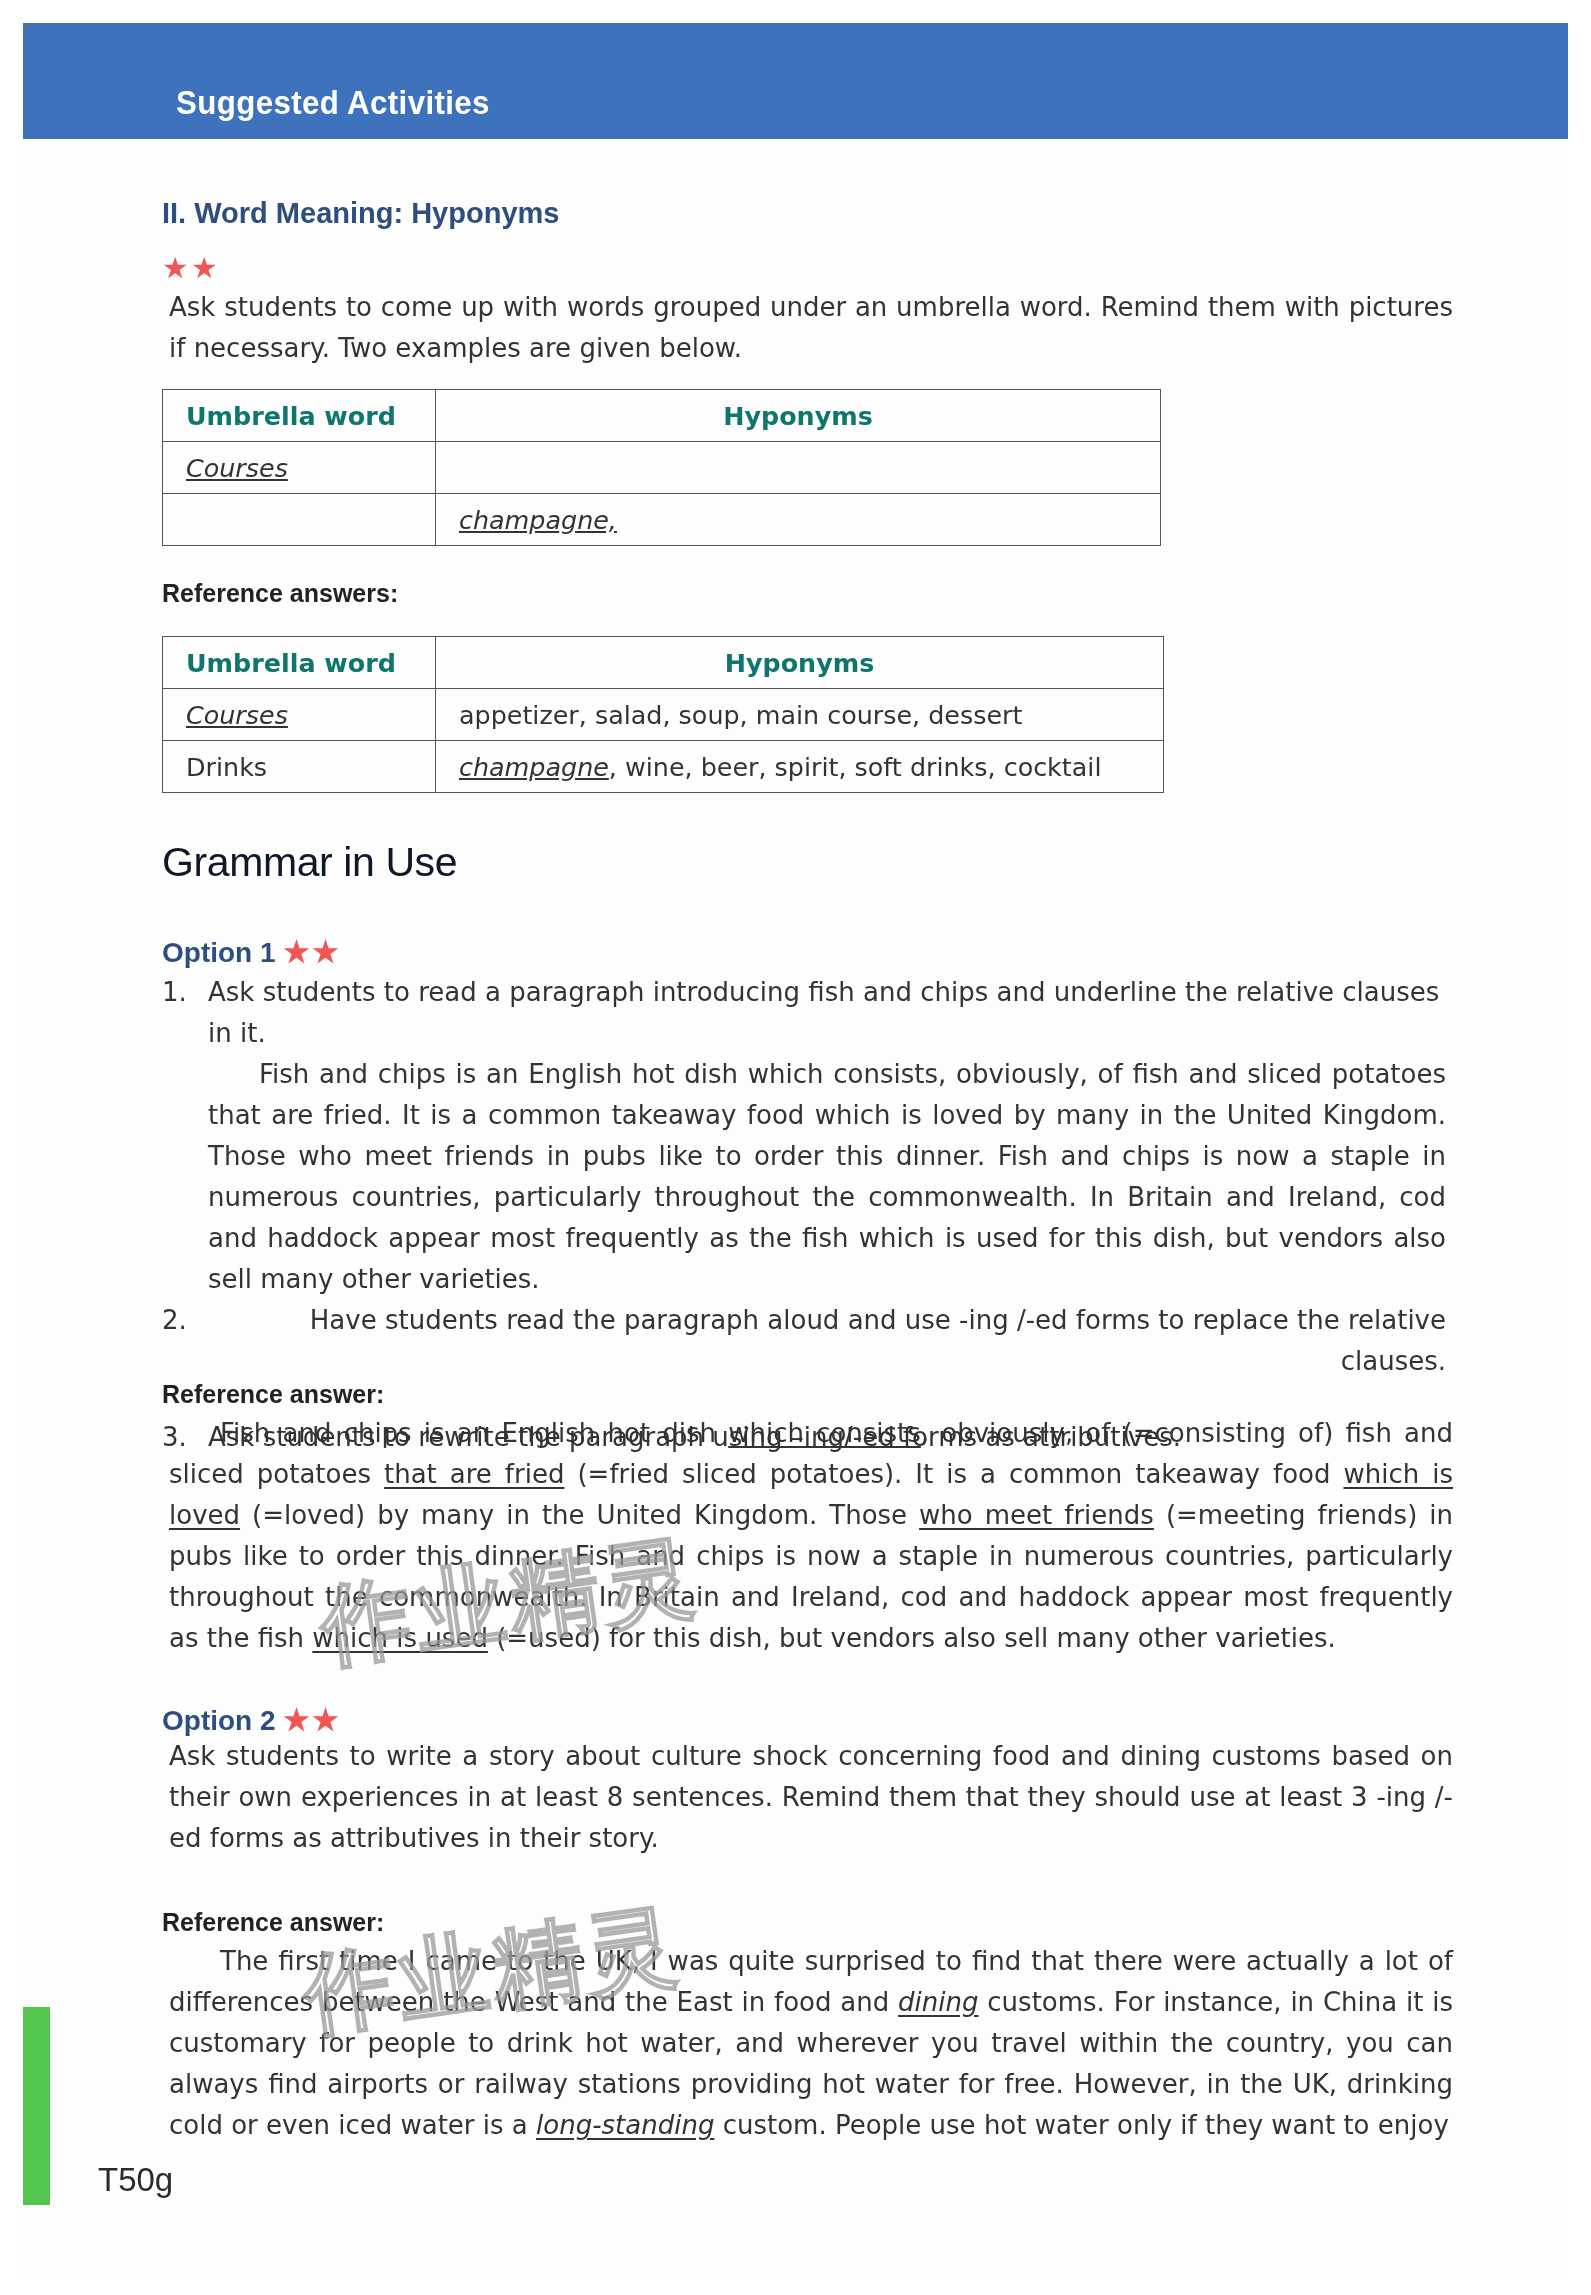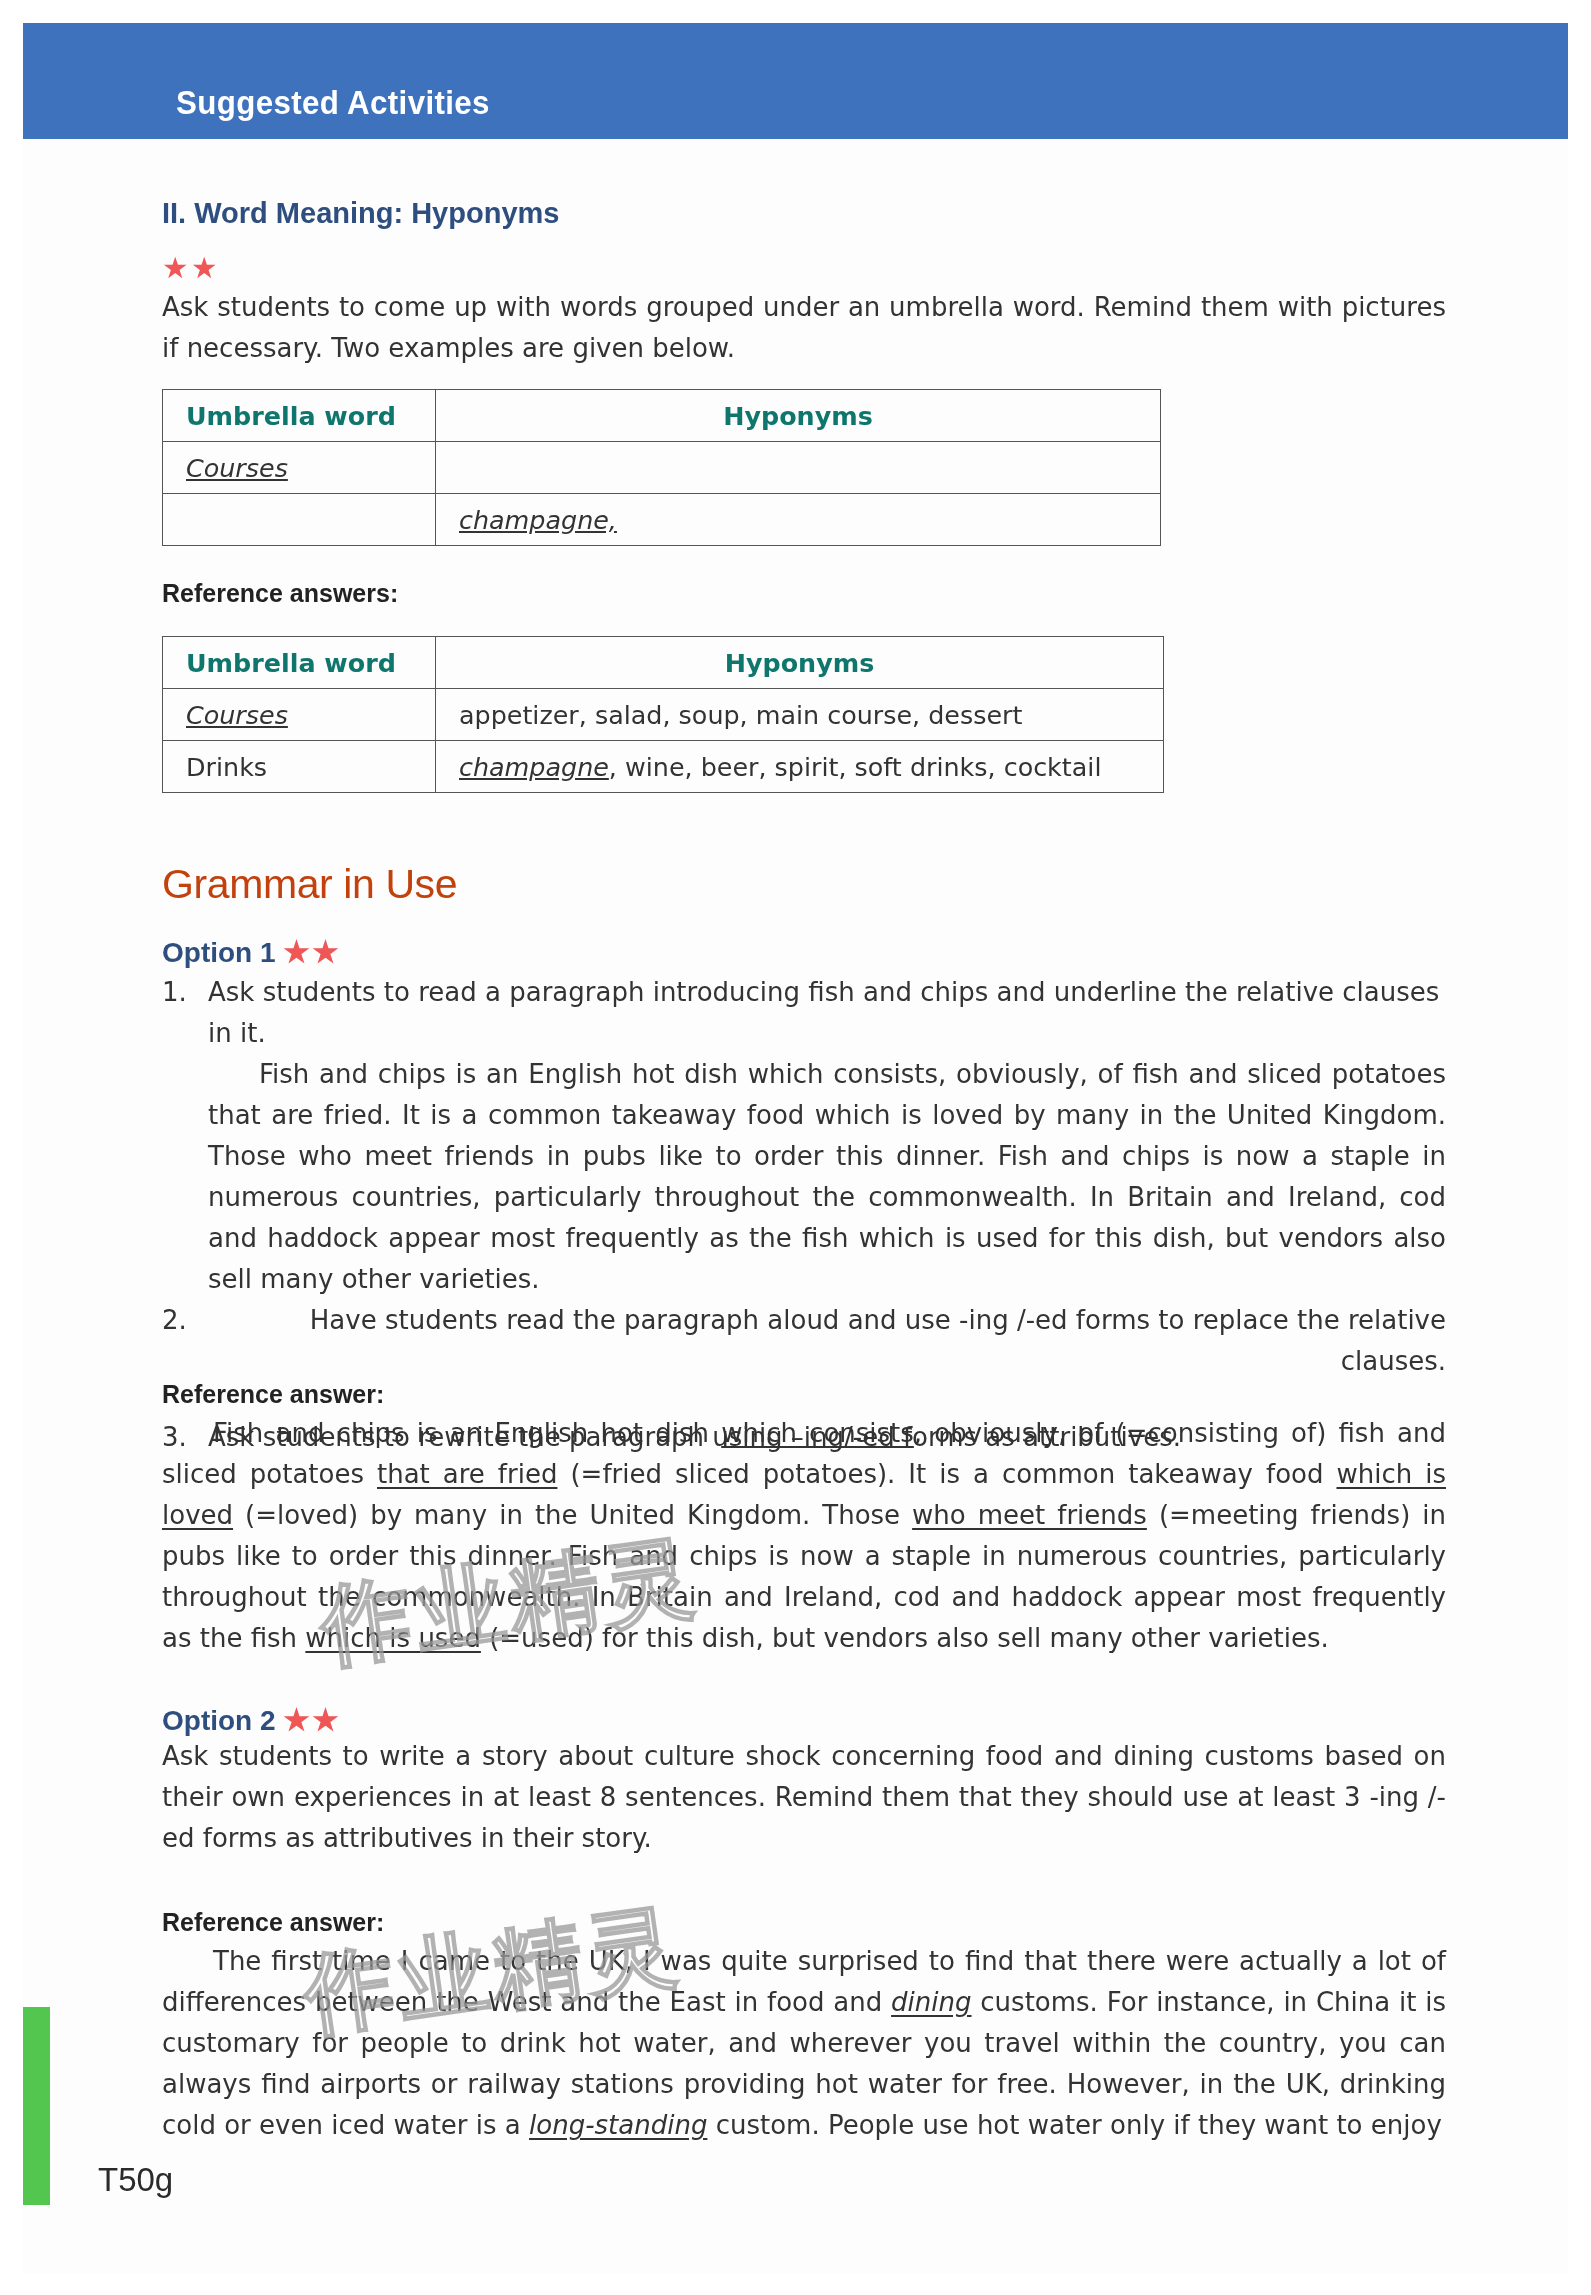--- a/index.html
+++ b/index.html
@@ -27,42 +27,43 @@
   .section-heading {
     position: absolute; left: 0; top: 197px;
     font-family: "Liberation Sans", sans-serif; font-weight: bold;
     font-size: 29px; color: #2d4e7e;
   }
   .stars { color: #ef5656; letter-spacing: 2.5px; }
   .stars-line { position: absolute; left: 0; top: 254px; font-size: 29.5px; line-height: 1; }
   .p {
     font-size: 26px; line-height: 41px; color: #333;
     text-align: justify;
+    margin-left: 7px;
   }
   .intro { position: absolute; left: 0; top: 287px; width: 1284px; }
   table.hyp {
     position: absolute; left: 0; border-collapse: collapse;
     font-size: 25.4px; color: #333; background: transparent;
   }
   table.hyp td, table.hyp th {
     border: 1.6px solid #555; height: 51px; padding: 0 0 0 23px; text-align: left;
   }
   table.hyp th { font-weight: bold; color: #0f766e; }
   table.hyp th.center { text-align: center; padding: 0; }
   table.hyp .col1 { width: 249px; }
   .it { font-style: italic; text-decoration: underline; }
   .t1 { top: 389px; width: 999px; }
   .t2 { top: 636px; width: 1002px; }
   .subhead {
     position: absolute; left: 0; font-family: "Liberation Sans", sans-serif;
     font-weight: bold; font-size: 25px; color: #222;
   }
   .grammar-title {
-    position: absolute; left: 0; top: 861px;
-    font-family: "Liberation Sans", sans-serif; font-size: 41px; color: #c2410c;
+    position: absolute; left: 0; top: 839px;
+    font-family: "Liberation Sans", sans-serif; font-size: 41px; color: #0f172a;
     letter-spacing: -0.4px;
   }
   .option-title {
     position: absolute; left: 0;
     font-family: "Liberation Sans", sans-serif; font-weight: bold; font-size: 28px; color: #2d4e7e;
   }
   .option-title .stars { font-size: 29.5px; }
   ol.steps { position: absolute; left: 0; top: 972px; width: 1284px; margin: 0; padding: 0; list-style: none; }
   ol.steps li { position: relative; padding-left: 46px; }
   ol.steps li .num { position: absolute; left: 0; top: 0; }

